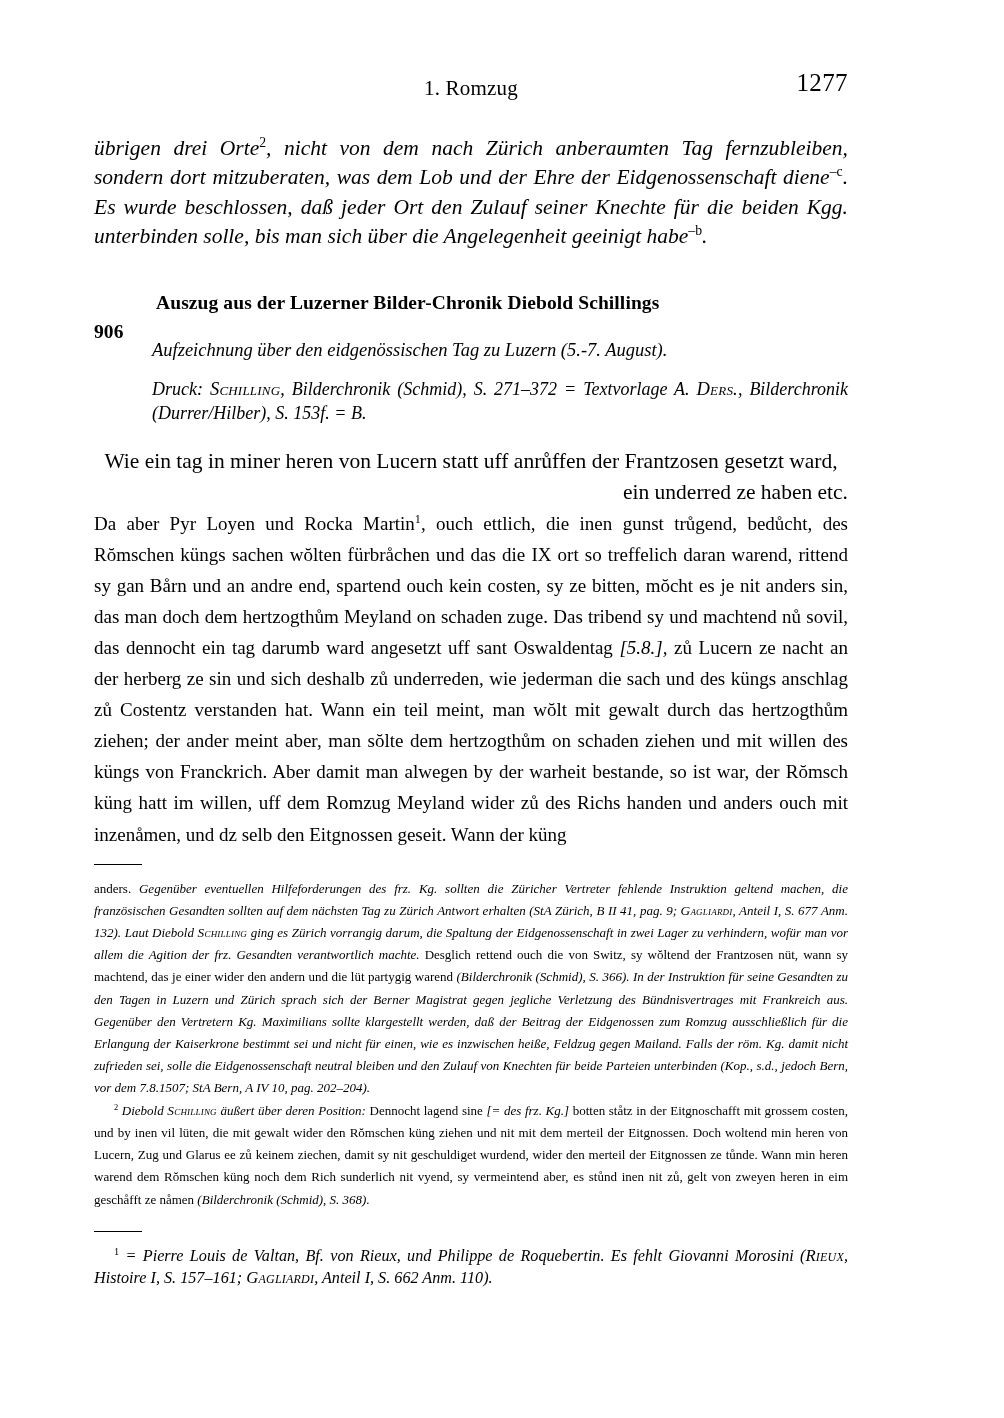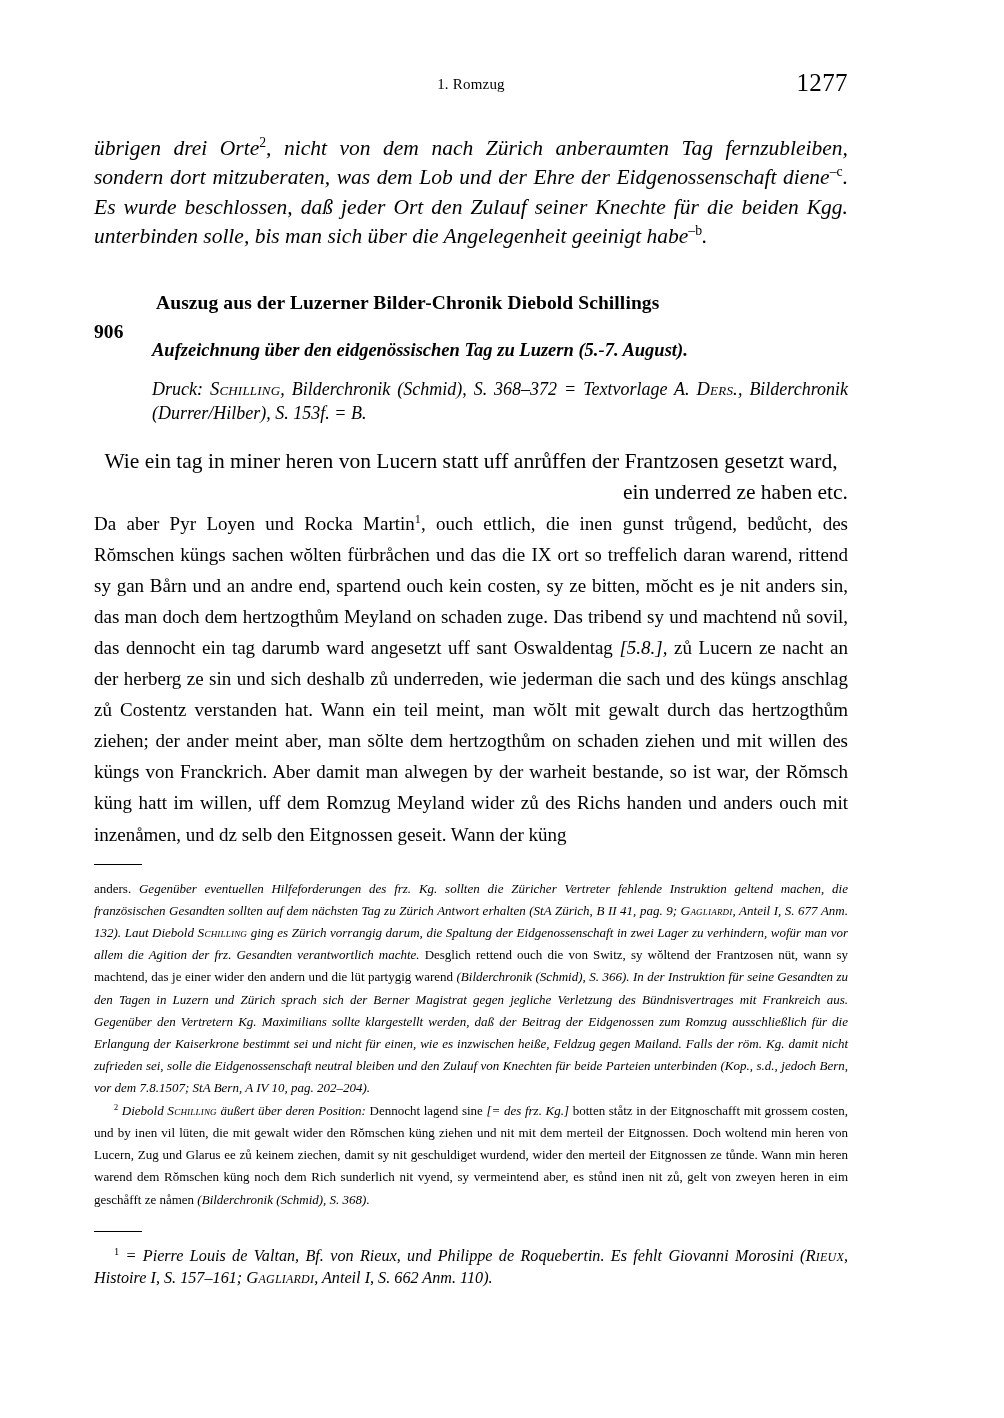--- a/index.html
+++ b/index.html
@@ -32,21 +32,21 @@
     position: relative;
     height: 40px;
     margin-top: 76px;
   }
   .runhead-title {
     position: absolute;
     left: 0;
     right: 0;
     top: 0;
     text-align: center;
-    font-size: 15px;
+    font-size: 21px;
     letter-spacing: 0.2px;
   }
   .runhead-folio {
     position: absolute;
     right: 0;
     top: -7px;
     font-size: 25px;
     letter-spacing: 0.4px;
   }
 
@@ -80,21 +80,20 @@
     font-size: 19.5px;
     margin-top: 29px;
   }
 
   .subhead {
     margin-top: 22px;
     margin-left: 58px;
     font-style: italic;
     font-size: 18.5px;
     line-height: 25px;
-    font-weight: bold;
   }
   .source-note {
     margin-top: 14px;
     margin-left: 58px;
     width: 696px;
     font-style: italic;
     font-size: 18px;
     line-height: 24.5px;
     text-align: justify;
     text-align-last: left;
@@ -179,21 +178,21 @@
 
     <div class="entry-head">
       <span class="entry-num">906</span>
       <span>Auszug aus der Luzerner Bilder-Chronik Diebold Schillings</span>
     </div>
 
     <p class="subhead">Aufzeichnung über den eidgenössischen Tag zu Luzern (5.-7. August).</p>
 
     <p class="source-note">
       <i>Druck:</i>
-      <span class="sc">Schilling</span><i>, Bilderchronik (Schmid), S. 368–372 = Textvorlage A. </i><span class="sc">Ders.</span><i>, Bilderchronik (Durrer/Hilber), S. 153f. = B.</i>
+      <span class="sc">Schilling</span><i>, Bilderchronik (Schmid), S. 271–372 = Textvorlage A. </i><span class="sc">Ders.</span><i>, Bilderchronik (Durrer/Hilber), S. 153f. = B.</i>
     </p>
 
     <div class="doc-title">
       <span class="l1">Wie ein tag in miner heren von Lucern statt uff anrůffen der Frantzosen gesetzt ward,</span>
       <span class="l2">ein underred ze haben etc.</span>
     </div>
 
     <p class="doc-body">
       <span>Da aber Pyr Loyen und Rocka Martin</span><sup class="marker">1</sup><span>, ouch ettlich, die inen gunst trůgend, bedůcht, des Rŏmschen küngs sachen wŏlten fürbråchen und das die IX ort so treffelich daran warend, rittend sy gan Bårn und an andre end, spartend ouch kein costen, sy ze bitten, mŏcht es je nit anders sin, das man doch dem hertzogthům Meyland on schaden zuge. Das tribend sy und machtend nů sovil, das dennocht ein tag darumb ward angesetzt uff sant Oswaldentag </span><i>[5.8.],</i><span> zů Lucern ze nacht an der herberg ze sin und sich deshalb zů underreden, wie jederman die sach und des küngs anschlag zů Costentz verstanden hat. Wann ein teil meint, man wŏlt mit gewalt durch das hertzogthům ziehen; der ander meint aber, man sŏlte dem hertzogthům on schaden ziehen und mit willen des küngs von Franckrich. Aber damit man alwegen by der warheit bestande, so ist war, der Rŏmsch küng hatt im willen, uff dem Romzug Meyland wider zů des Richs handen und anders ouch mit inzenåmen, und dz selb den Eitgnossen geseit. Wann der küng</span>
     </p>

